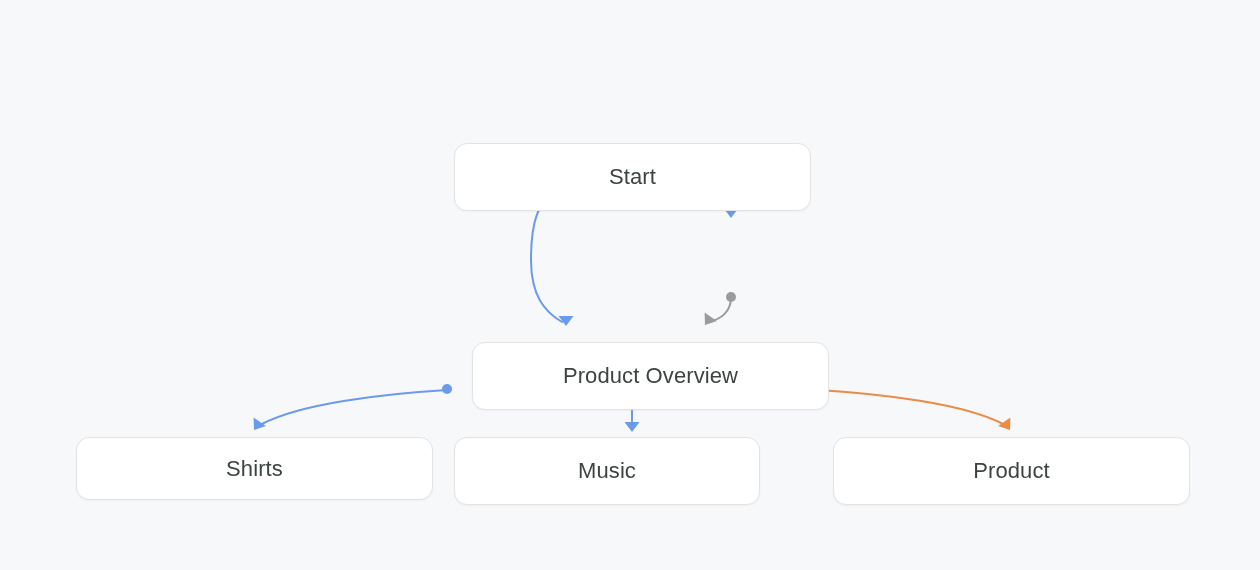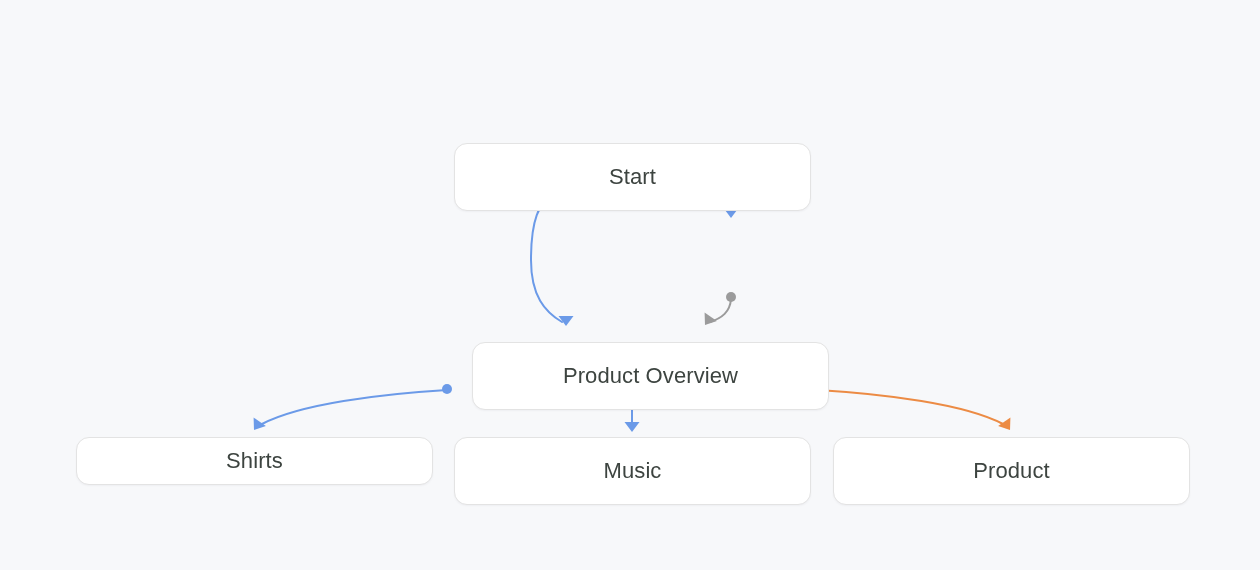--- a/index.html
+++ b/index.html
@@ -89,25 +89,25 @@
 
   <div class="node" style="left: 454px; top: 113px; width: 357px; height: 68px; margin-top: 30px;">
     <span class="node-label">Start</span>
   </div>
 
 
   <div class="node" style="left: 454px; top: 342px; width: 357px; height: 68px; margin-left: 18px;">
     <span class="node-label">Product Overview</span>
   </div>
 
-  <div class="node" style="left: 76px; top: 437px; width: 357px; height: 48px;">
+  <div class="node" style="left: 76px; top: 437px; width: 357px; height: 63px;">
     <span class="node-label">Shirts</span>
   </div>
 
-  <div class="node" style="left: 454px; top: 437px; width: 357px; height: 68px;">
+  <div class="node" style="left: 454px; top: 437px; width: 306px; height: 68px;">
     <span class="node-label">Music</span>
   </div>
 
   <div class="node" style="left: 833px; top: 437px; width: 357px; height: 68px;">
     <span class="node-label">Product</span>
   </div>
 
 </div>
 
 </body></html>

